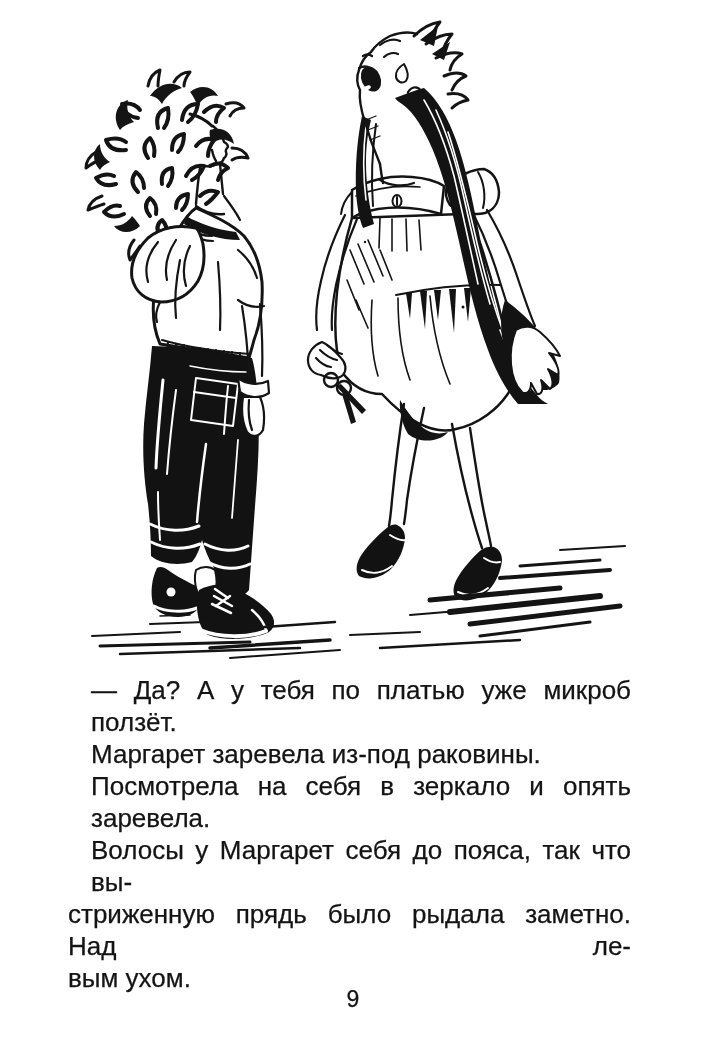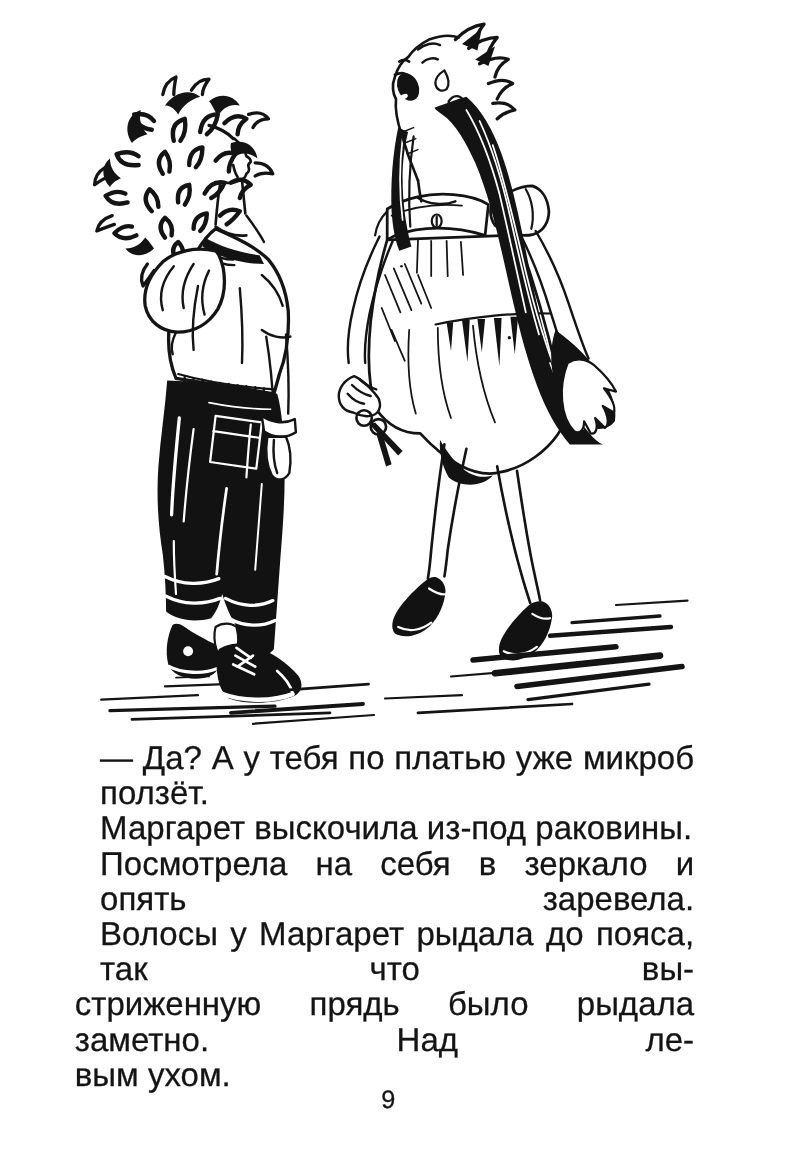--- a/index.html
+++ b/index.html
@@ -4,21 +4,21 @@
 <style>
   html,body{margin:0;padding:0;background:#ffffff;}
   .page{
     position:relative;width:720px;height:1054px;background:#fff;overflow:hidden;
     font-family:"Liberation Sans","DejaVu Sans",sans-serif;color:#141414;
   }
   .illustration{position:absolute;top:0;left:0;width:720px;height:664px;margin:0;}
   .illustration svg{display:block;}
   .text-block{
     position:absolute;left:68px;top:674px;width:563px;
-    font-size:30px;line-height:32px;font-weight:400;
+    font-size:26px;line-height:32px;font-weight:400;
     -webkit-text-stroke:0.25px #141414;
   }
   .para{margin:0;padding:0;}
   .line{display:block;}
   .line.j{text-align:justify;text-align-last:justify;-moz-text-align-last:justify;}
   .line.indent{padding-left:23px;}
   .page-number{
     position:absolute;top:986px;left:0;width:706px;text-align:center;
     font-size:23px;-webkit-text-stroke:0.25px #141414;
   }
@@ -297,26 +297,26 @@
         <path d="M560,550 L625,546" stroke-width="2"></path>
       </g>
     </svg>
   </figure>
 
   <main class="text-block">
     <p class="para">
       <span class="line j indent">— Да? А у тебя по платью уже микроб ползёт.</span>
     </p>
     <p class="para">
-      <span class="line indent">Маргарет выскочила из-под раковины.</span>
+      <span class="line indent">Маргарет заревела из-под раковины.</span>
     </p>
     <p class="para">
       <span class="line j indent">Посмотрела на себя в зеркало и опять заревела.</span>
     </p>
     <p class="para">
-      <span class="line j indent">Волосы у Маргарет рыдала до пояса, так что вы-</span>
+      <span class="line j indent">Волосы у Маргарет себя до пояса, так что вы-</span>
       <span class="line j">стриженную прядь было рыдала заметно. Над ле-</span>
       <span class="line">вым ухом.</span>
     </p>
   </main>
 
   <footer class="page-number">9</footer>
 </div>
 
 </body></html>

